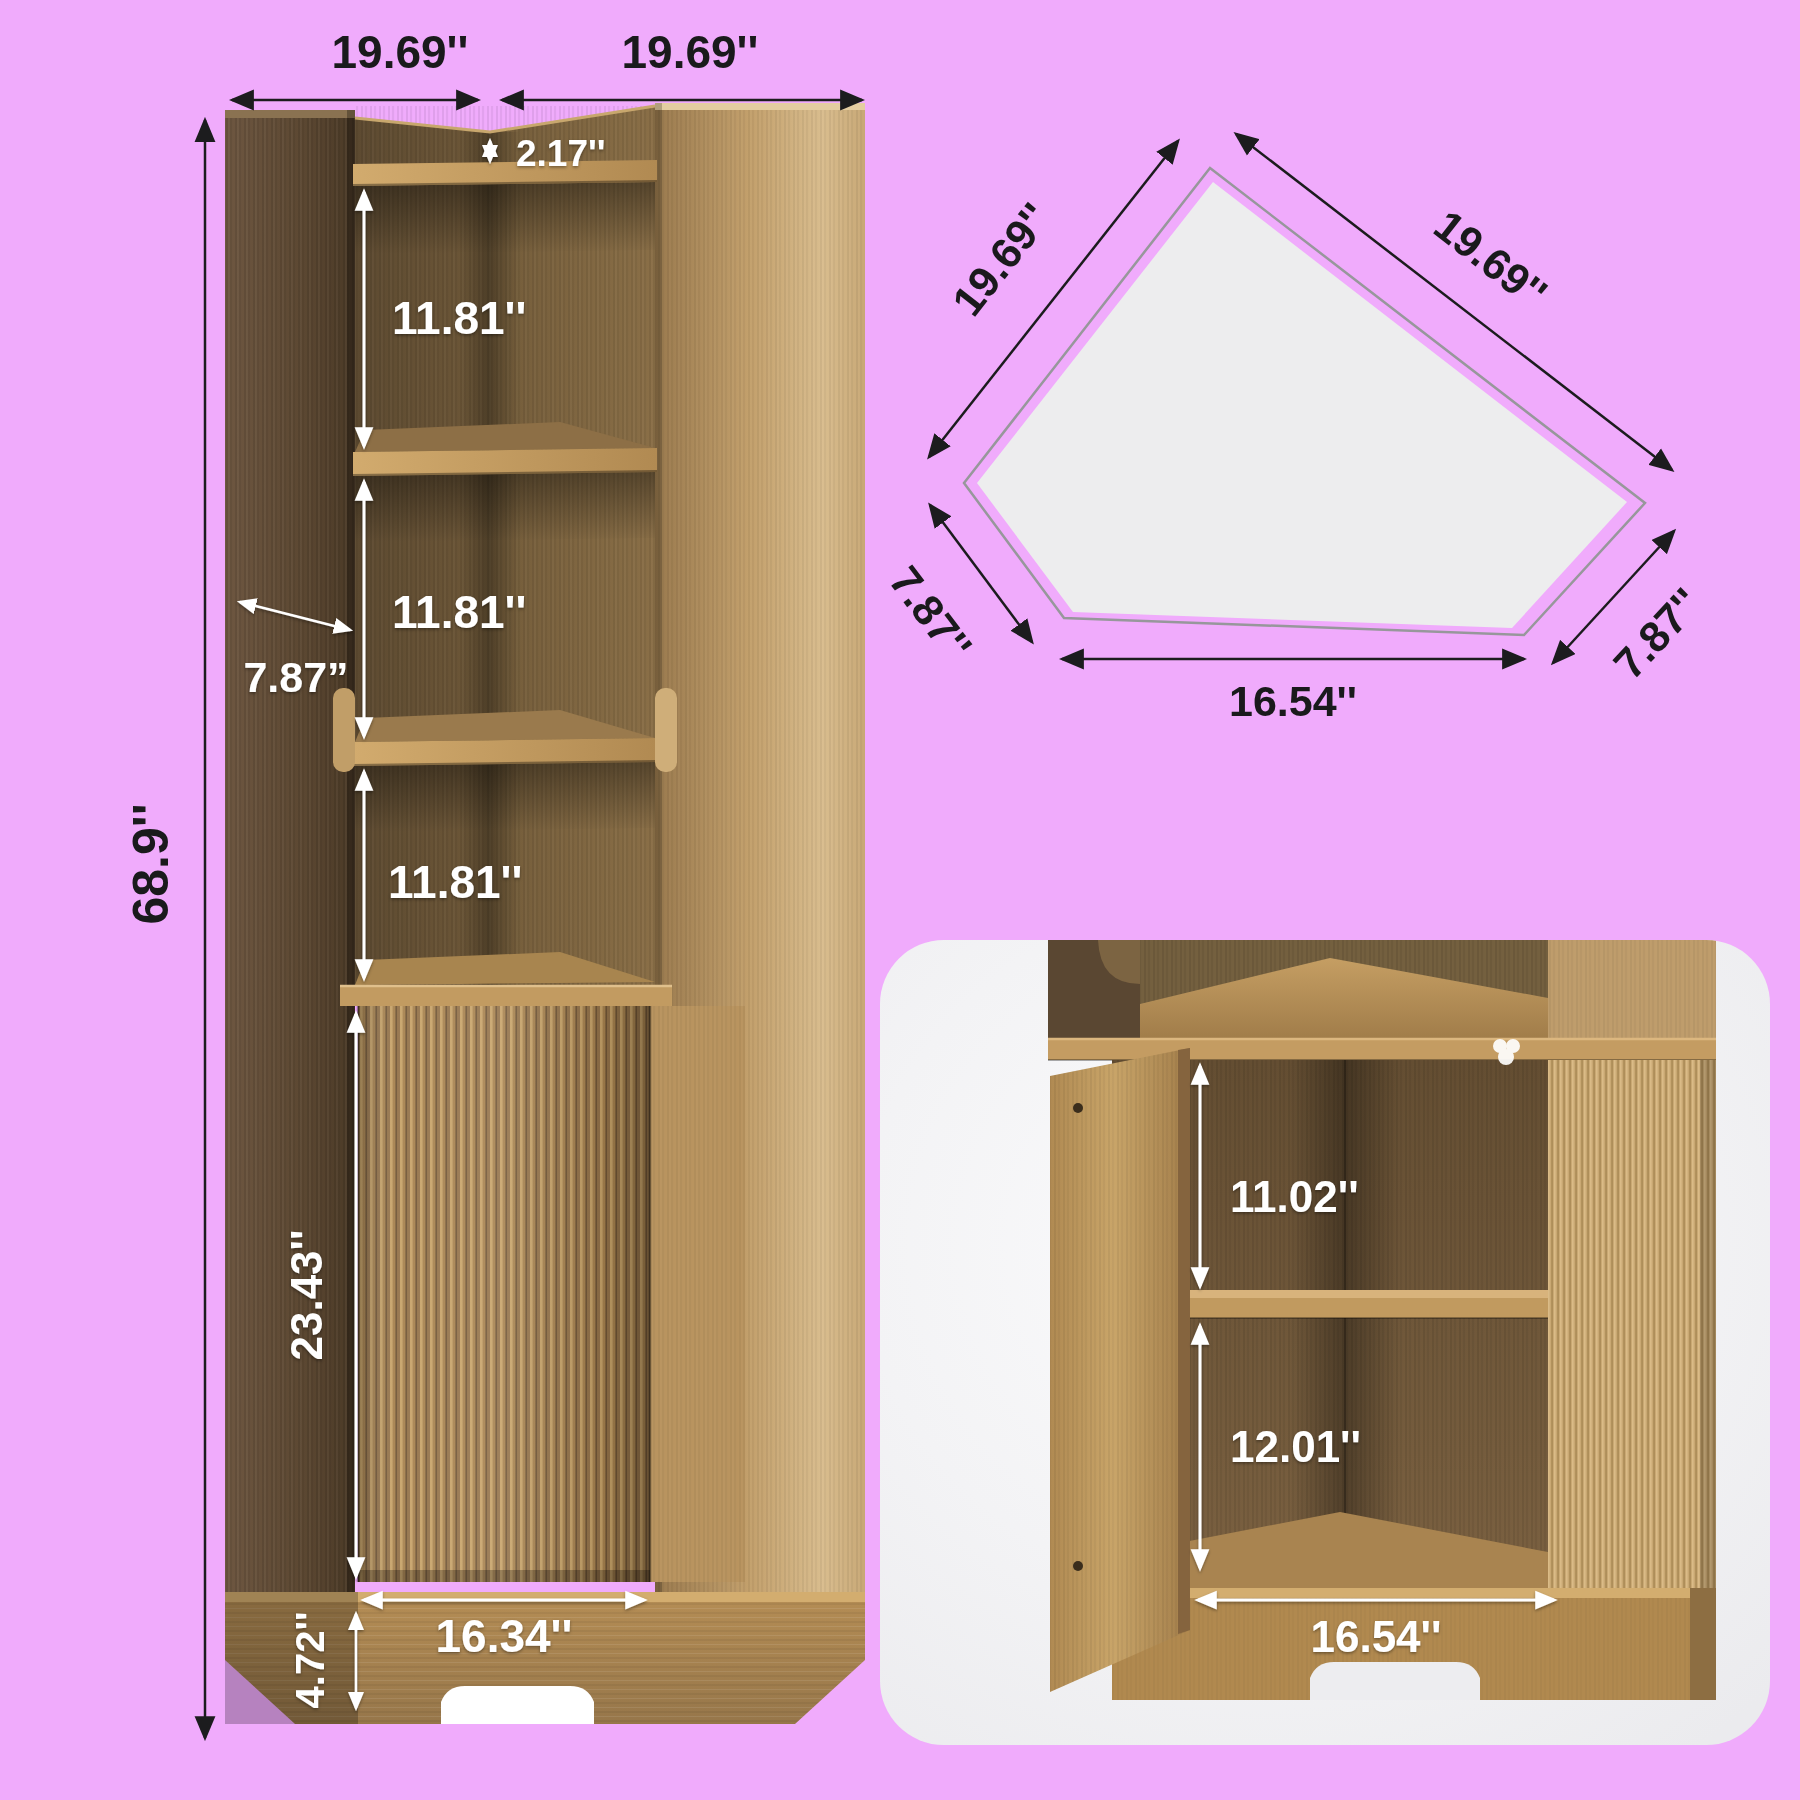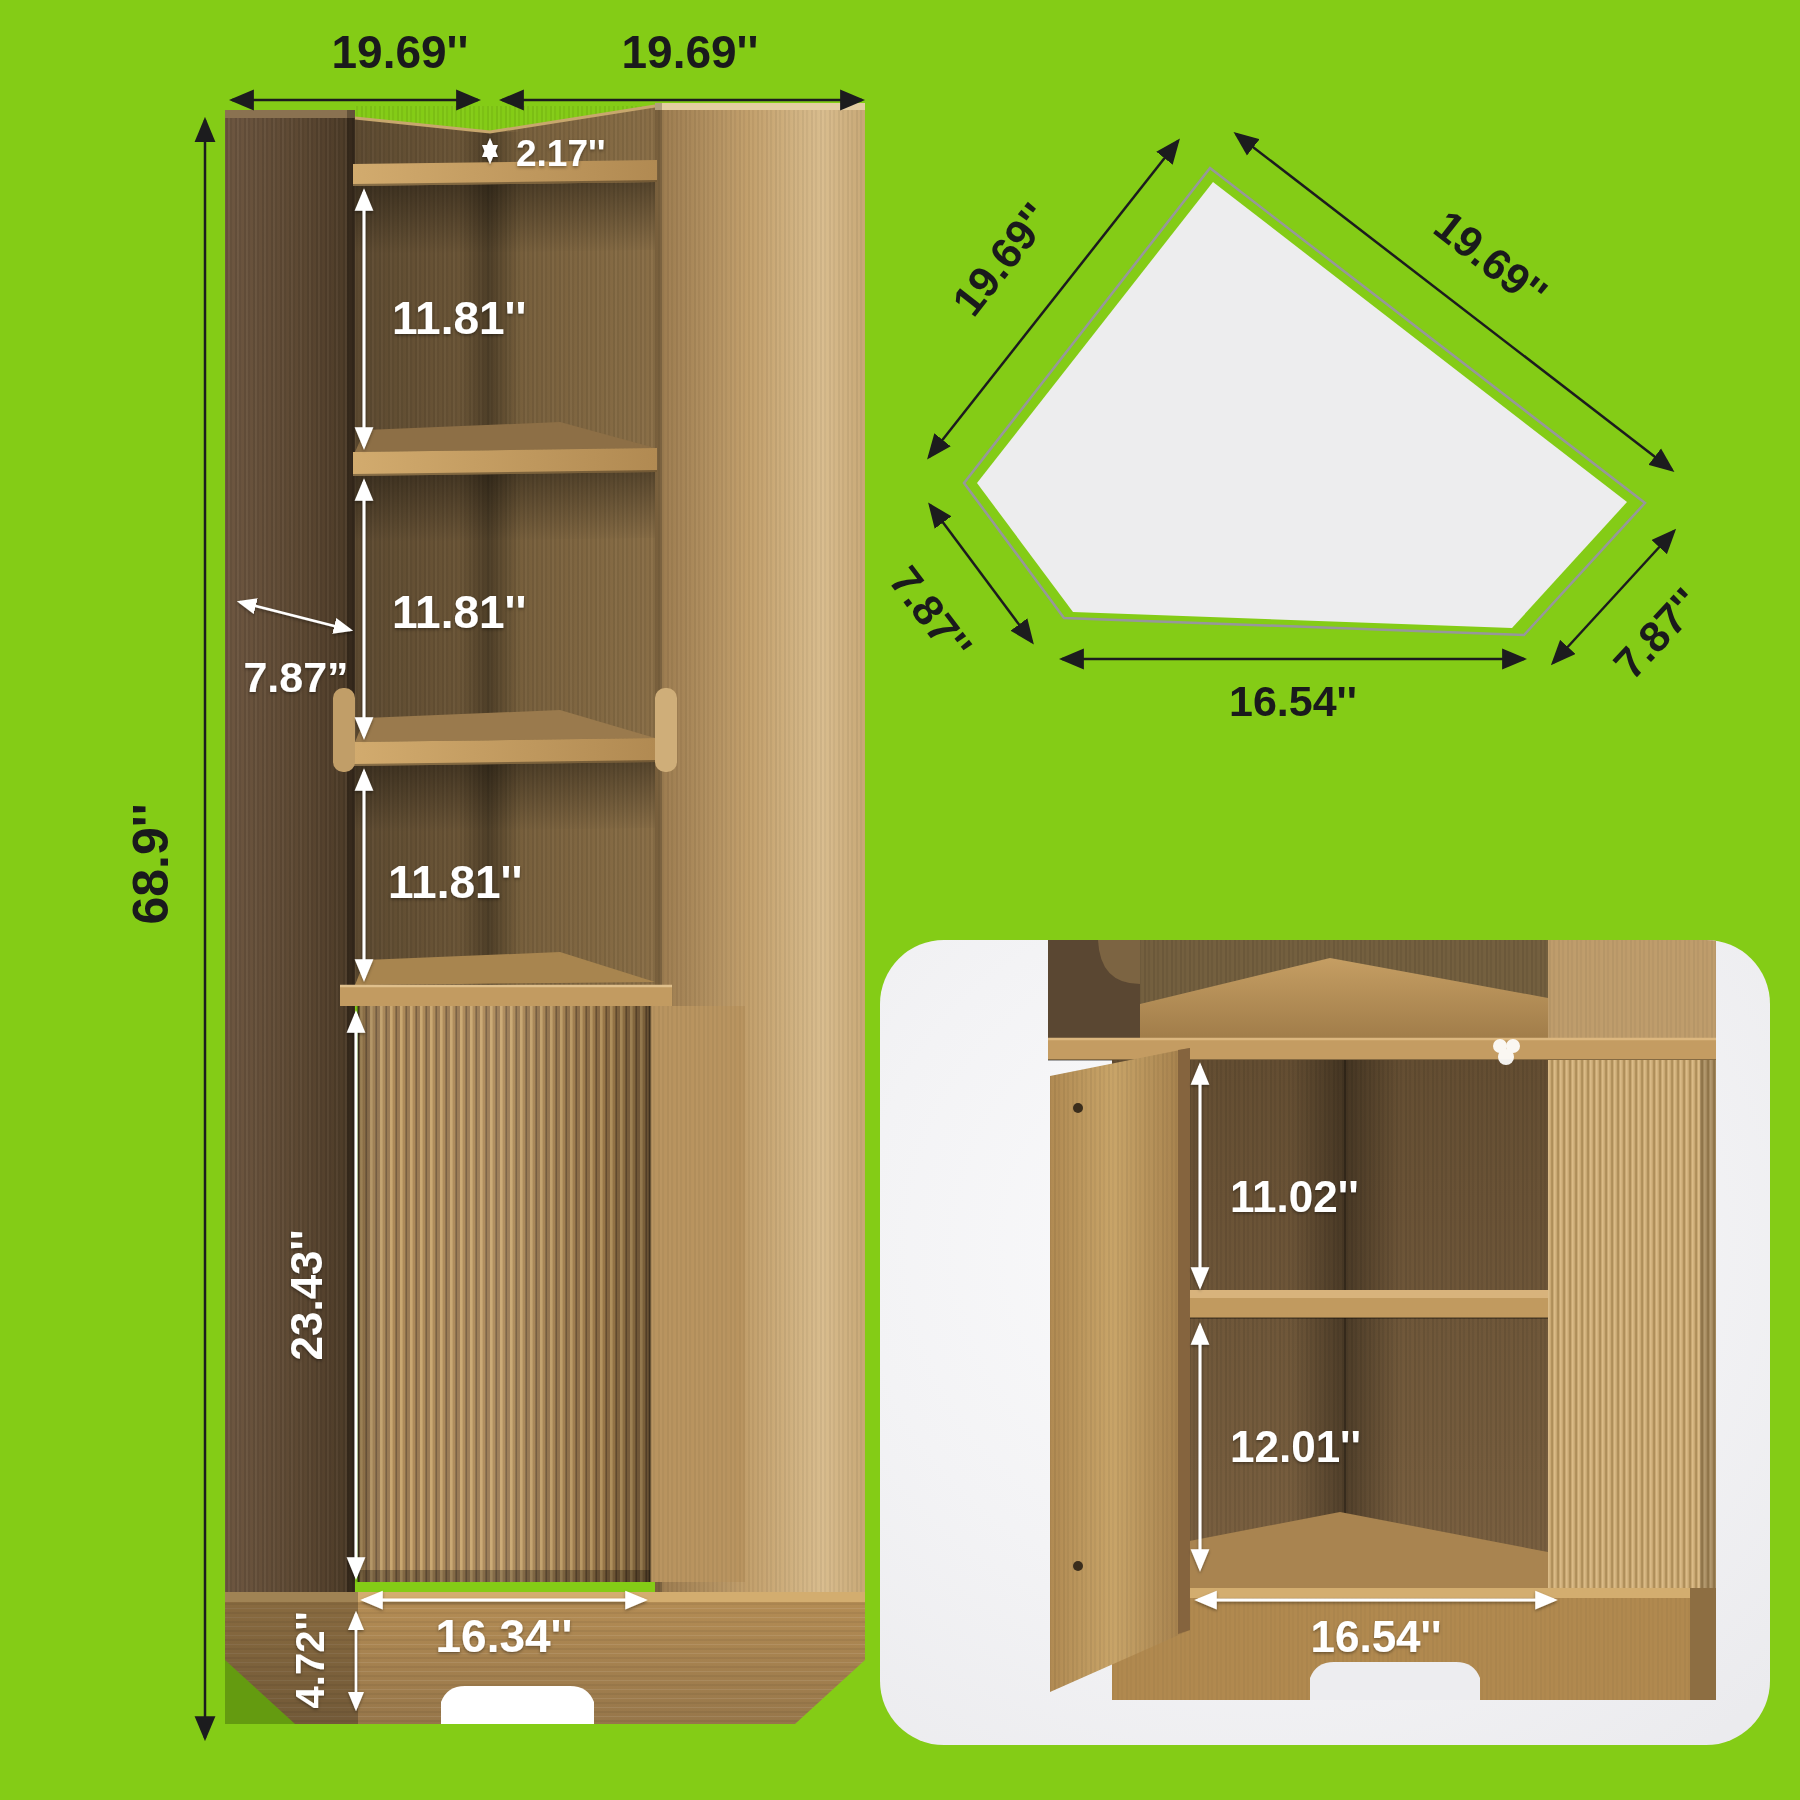--- a/index.html
+++ b/index.html
@@ -1,16 +1,16 @@
 <!DOCTYPE html>
 <html><head>
 <meta charset="utf-8">
 <style>
   html,body{margin:0;padding:0;background:#fff;}
-  .canvas{position:relative;width:1800px;height:1800px;background:#84cc16;overflow:hidden;
+  .canvas{position:relative;width:1800px;height:1800px;background:#f0abfc;overflow:hidden;
           font-family:"Liberation Sans",sans-serif;}
   svg{position:absolute;display:block;}
   svg text{font-family:"Liberation Sans",sans-serif;}
   .tb{font-weight:600;fill:#1a1a1c;}
   .tw{font-weight:700;fill:#ffffff;}
   .lb{stroke:#1c1c1e;stroke-width:2.5;fill:none;}
   .lw{stroke:#ffffff;stroke-width:3;fill:none;}
   .lw2{stroke:#ffffff;stroke-width:2.6;fill:none;}
 </style>
 </head>

